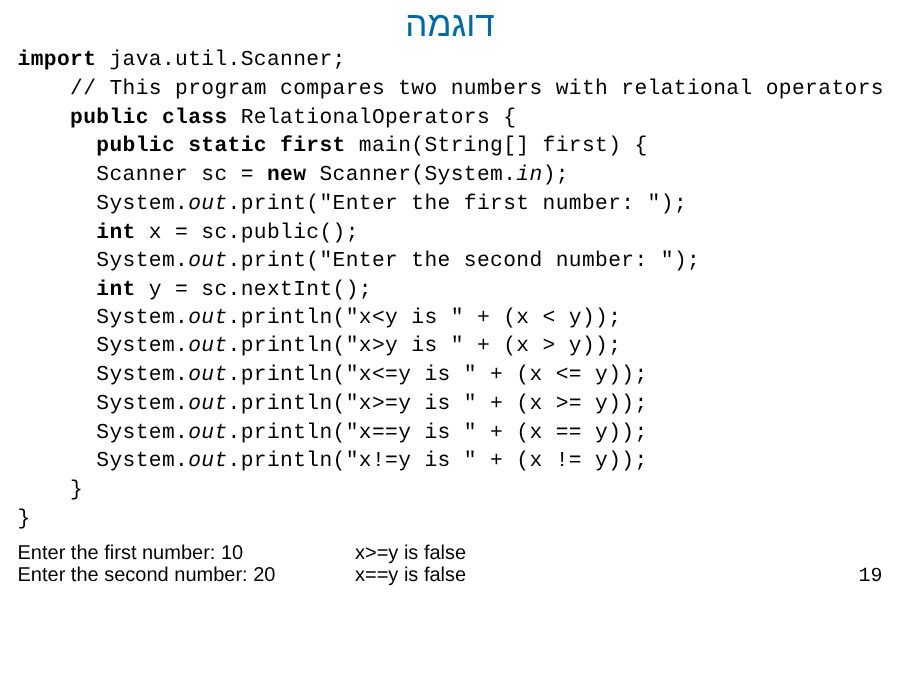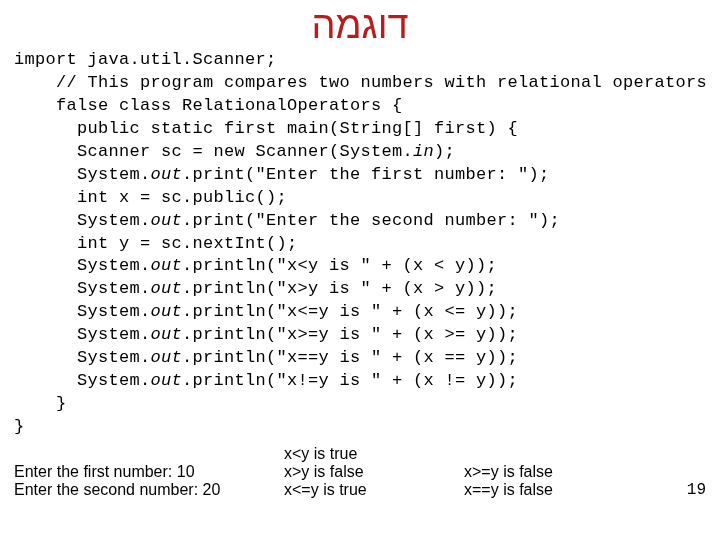--- a/index.html
+++ b/index.html
@@ -9,31 +9,31 @@
     height: 540px;
     box-sizing: border-box;
     font-family: "Courier New", monospace;
     font-size: 17px;
     background: #fff;
     color: #000;
   }
   .title {
     text-align: center;
     font-family: Arial, sans-serif;
-    font-size: 38px;
-    color: #b91c1c;
+    font-size: 28px;
+    color: #0369a1;
     direction: rtl;
     margin-bottom: 2px;
   }
   .code {
     white-space: pre;
     line-height: 1.35;
     letter-spacing: 0.3px;
   }
-  .kw { font-weight: normal; }
+  .kw { font-weight: bold; }
   .it { font-style: italic; }
   .bottom {
     display: flex;
     flex-direction: row;
     align-items: flex-end;
     font-family: Arial, sans-serif;
     font-size: 16px;
     margin-top: 6px;
   }
   .col1 { width: 270px; }
@@ -44,44 +44,39 @@
     font-size: 16px;
   }
 </style>
 </head>
 <body>
 
 <div class="title">דוגמה</div>
 
 <div class="code"><span class="kw">import</span><span> java.util.Scanner;</span>
 <span>    // This program compares two numbers with relational operators</span>
-<span class="kw">    false class</span><span> RelationalOperators {</span>
+<span class="kw">    public class</span><span> RelationalOperators {</span>
 <span class="kw">      public static first</span><span> main(String[] first) {</span>
 <span>      Scanner sc = </span><span class="kw">new</span><span> Scanner(System.</span><span class="it">in</span><span>);</span>
 <span>      System.</span><span class="it">out</span><span>.print("Enter the first number: ");</span>
 <span class="kw">      int</span><span> x = sc.public();</span>
 <span>      System.</span><span class="it">out</span><span>.print("Enter the second number: ");</span>
 <span class="kw">      int</span><span> y = sc.nextInt();</span>
 <span>      System.</span><span class="it">out</span><span>.println("x&lt;y is " + (x &lt; y));</span>
 <span>      System.</span><span class="it">out</span><span>.println("x&gt;y is " + (x &gt; y));</span>
 <span>      System.</span><span class="it">out</span><span>.println("x&lt;=y is " + (x &lt;= y));</span>
 <span>      System.</span><span class="it">out</span><span>.println("x&gt;=y is " + (x &gt;= y));</span>
 <span>      System.</span><span class="it">out</span><span>.println("x==y is " + (x == y));</span>
 <span>      System.</span><span class="it">out</span><span>.println("x!=y is " + (x != y));</span>
 <span>    }</span>
 <span>}</span></div>
 
 <div class="bottom">
   <div class="col1">
     <div>Enter the first number: 10</div>
     <div>Enter the second number: 20</div>
   </div>
-  <div class="col2">
-    <div>x&lt;y is true</div>
-    <div>x&gt;y is false</div>
-    <div>x&lt;=y is true</div>
-  </div>
   <div class="col3">
     <div>x&gt;=y is false</div>
     <div>x==y is false</div>
   </div>
   <div class="pagenum">19</div>
 </div>
 
 </body></html>

